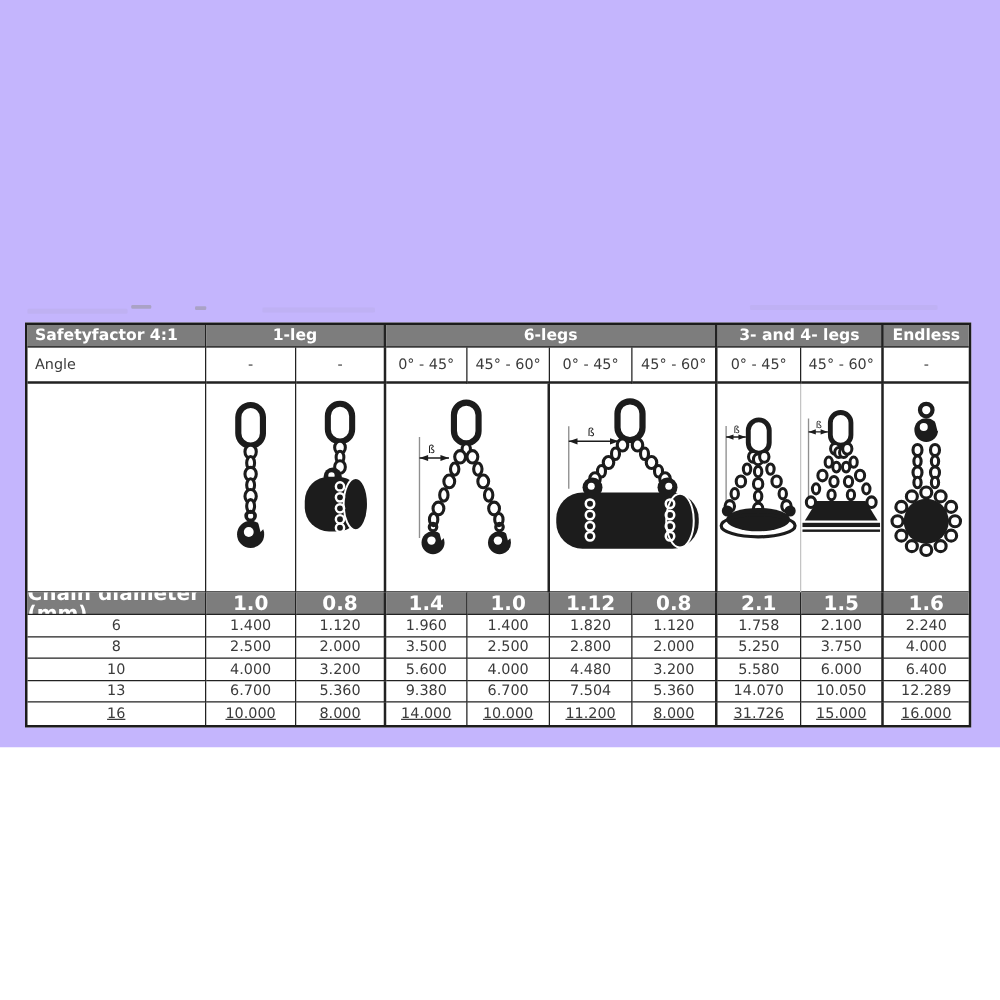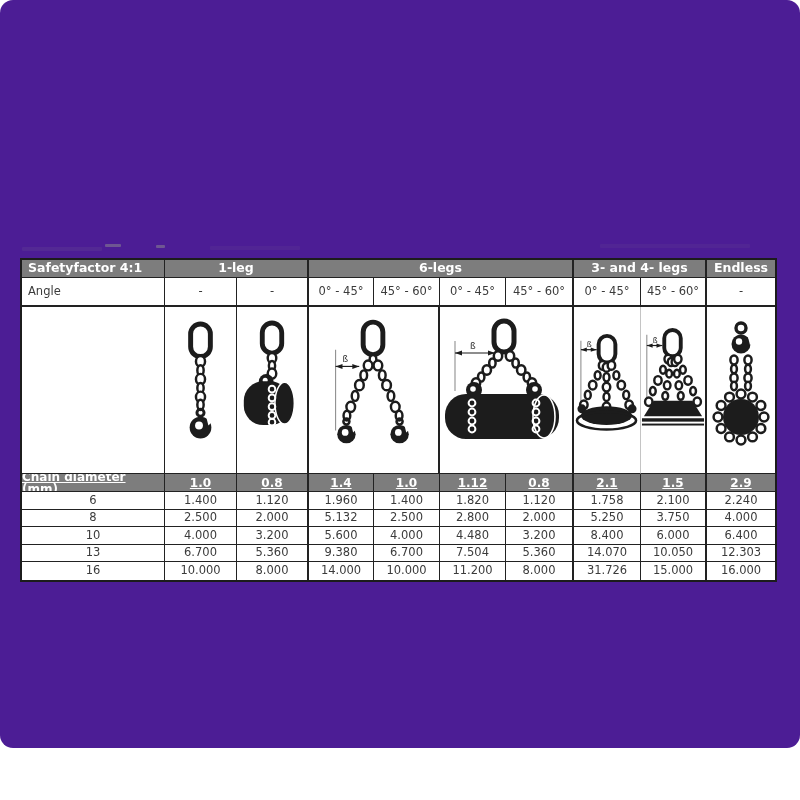--- a/index.html
+++ b/index.html
@@ -1,37 +1,37 @@
 <!DOCTYPE html>
 <html><head>
 <meta charset="utf-8">
 <style>
   html,body{margin:0;padding:0;background:#fff;}
-  .page{position:relative;width:800px;height:748px;background:#4c1d95;overflow:hidden;
-        font-family:"DejaVu Sans","Liberation Sans",sans-serif;border-radius:13px;}
+  .page{position:relative;width:800px;height:598px;background:#c4b5fd;overflow:hidden;
+        font-family:"DejaVu Sans","Liberation Sans",sans-serif;}
   .smudge{position:absolute;background:#8f8f8f;border-radius:1px;}
 
   .sling-table{
     position:absolute;left:20px;top:258px;width:753px;
     display:grid;
     grid-template-columns:143px 72px 72px 65px 66px 66px 68px 67px 66px 68px;
     grid-template-rows:18px 29px 167px 18px repeat(5,17.5px);
     border:2.2px solid #1c1c1c;
     box-sizing:content-box;
     background:#fff;
   }
   .c{display:flex;align-items:center;justify-content:center;
      border-right:1.4px solid #222;border-bottom:1.4px solid #222;
      font-size:11.5px;color:#3b3b3b;line-height:1;overflow:hidden;}
   .hdr{background:#7d7d7d;color:#ffffff;font-weight:bold;font-size:12.5px;}
-  .fct{background:#7d7d7d;color:#ffffff;font-weight:bold;font-size:12px;text-decoration:underline;}
+  .fct{background:#7d7d7d;color:#ffffff;font-weight:bold;font-size:16px;}
   .left{justify-content:flex-start;padding-left:6px;}
   .thick{border-right-width:2.4px;text-align:center;}
   .noR{border-right:none;}
-  .noB{border-bottom:none;}
+  .noB{border-bottom:none;text-decoration:underline;}
   .abot{border-bottom-width:2px;}
   .illus{align-items:flex-start;padding-top:8px;}
   .lightR{border-right:1px solid #c4c4c4;}
   .lk{fill:#fff;stroke:#1c1c1c;stroke-width:2.5;}
   .wlk{fill:none;stroke:#ffffff;stroke-width:2;}
   .asym{font-family:"DejaVu Sans","Liberation Sans",sans-serif;font-size:9px;fill:#222;}
   .aline{stroke:#8f8f8f;stroke-width:1.1;}
   .aarr{stroke:#1c1c1c;stroke-width:1.2;}
   .ml{fill:none;stroke:#1c1c1c;}
 </style>
@@ -264,65 +264,65 @@
 
     <div class="c fct">Chain diameter (mm)</div>
     <div class="c fct">1.0</div>
     <div class="c fct thick">0.8</div>
     <div class="c fct">1.4</div>
     <div class="c fct">1.0</div>
     <div class="c fct">1.12</div>
     <div class="c fct thick">0.8</div>
     <div class="c fct">2.1</div>
     <div class="c fct thick">1.5</div>
-    <div class="c fct noR">2.9</div>
+    <div class="c fct noR">1.6</div>
 
     <div class="c">6</div>
     <div class="c">1.400</div>
     <div class="c thick">1.120</div>
     <div class="c">1.960</div>
     <div class="c">1.400</div>
     <div class="c">1.820</div>
     <div class="c thick">1.120</div>
     <div class="c">1.758</div>
     <div class="c thick">2.100</div>
     <div class="c noR">2.240</div>
 
     <div class="c">8</div>
     <div class="c">2.500</div>
     <div class="c thick">2.000</div>
-    <div class="c">5.132</div>
+    <div class="c">3.500</div>
     <div class="c">2.500</div>
     <div class="c">2.800</div>
     <div class="c thick">2.000</div>
     <div class="c">5.250</div>
     <div class="c thick">3.750</div>
     <div class="c noR">4.000</div>
 
     <div class="c">10</div>
     <div class="c">4.000</div>
     <div class="c thick">3.200</div>
     <div class="c">5.600</div>
     <div class="c">4.000</div>
     <div class="c">4.480</div>
     <div class="c thick">3.200</div>
-    <div class="c">8.400</div>
+    <div class="c">5.580</div>
     <div class="c thick">6.000</div>
     <div class="c noR">6.400</div>
 
     <div class="c">13</div>
     <div class="c">6.700</div>
     <div class="c thick">5.360</div>
     <div class="c">9.380</div>
     <div class="c">6.700</div>
     <div class="c">7.504</div>
     <div class="c thick">5.360</div>
     <div class="c">14.070</div>
     <div class="c thick">10.050</div>
-    <div class="c noR">12.303</div>
+    <div class="c noR">12.289</div>
 
     <div class="c noB">16</div>
     <div class="c noB">10.000</div>
     <div class="c thick noB">8.000</div>
     <div class="c noB">14.000</div>
     <div class="c noB">10.000</div>
     <div class="c noB">11.200</div>
     <div class="c thick noB">8.000</div>
     <div class="c noB">31.726</div>
     <div class="c thick noB">15.000</div>

